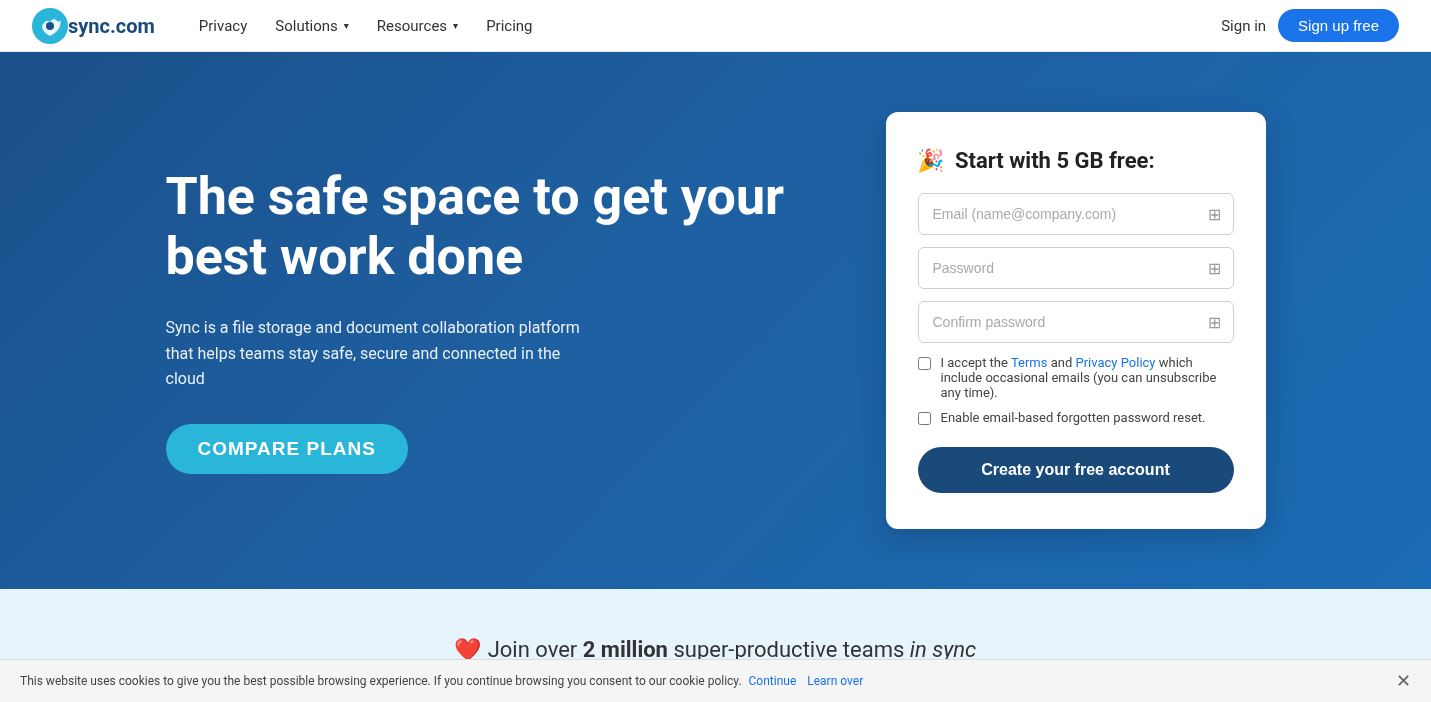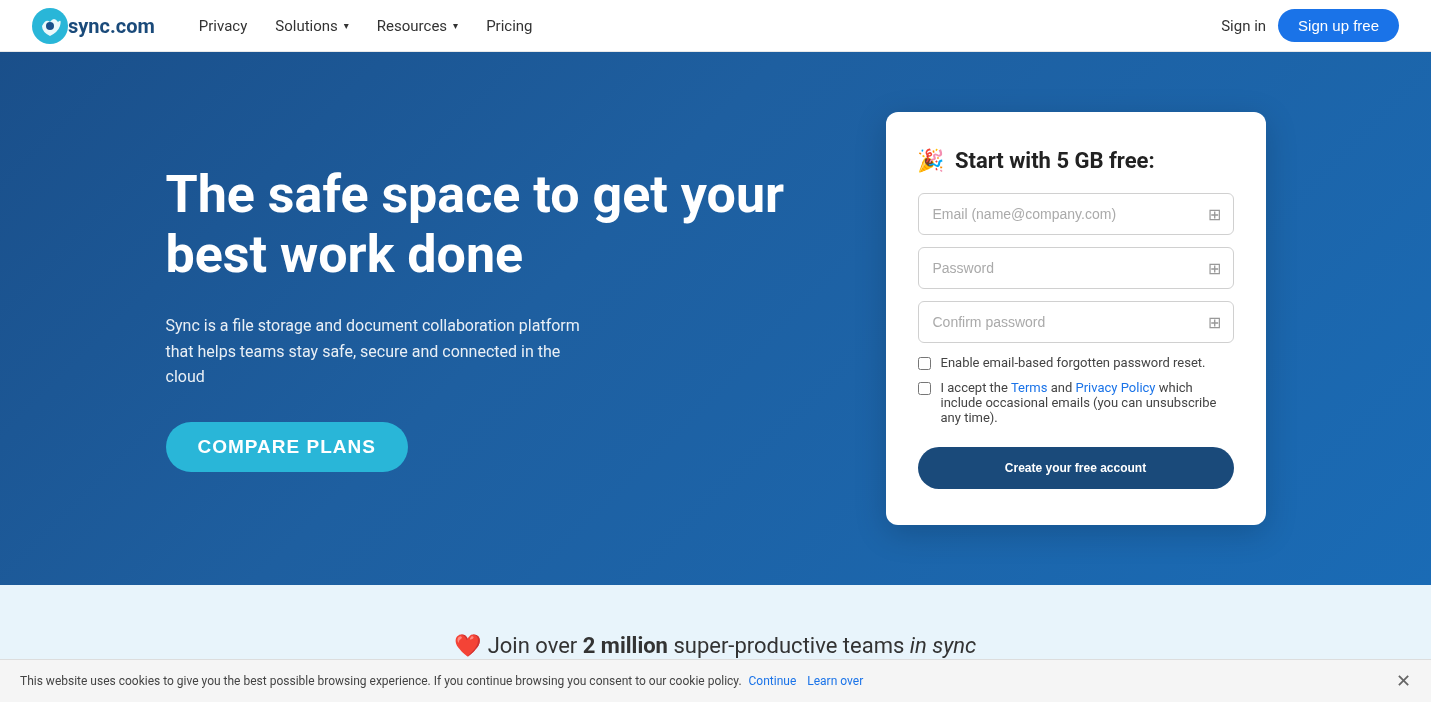--- a/index.html
+++ b/index.html
@@ -56,21 +56,21 @@
     .form-input::placeholder { color: #aaa; }
     .input-icon {
       position: absolute; right: 12px; top: 50%; transform: translateY(-50%);
       color: #999; font-size: 16px; pointer-events: none;
     }
     .checkbox-row { display: flex; align-items: flex-start; gap: 10px; margin-bottom: 10px; font-size: 13px; color: #444; }
     .checkbox-row input[type=checkbox] { margin-top: 2px; flex-shrink: 0; }
     .link-blue { color: #1a73e8; text-decoration: none; }
     .create-btn {
       width: 100%; background: #1a4a7a; color: #fff; border: none; border-radius: 28px;
-      padding: 14px; font-size: 12px; font-weight: 600; cursor: pointer; margin-top: 12px;
+      padding: 14px; font-size: 16px; font-weight: 600; cursor: pointer; margin-top: 12px;
     }
 
     
     .trusted-section {
       background: #e8f4fb; padding: 48px 40px 32px;
       display: flex; flex-direction: column; align-items: center; text-align: center;
     }
     .trusted-join { font-size: 22px; color: #333; margin-bottom: 8px; }
     .trusted-join strong { font-weight: 700; }
     .trusted-join em { }
@@ -145,28 +145,28 @@
         <span class="input-icon">⊞</span>
       </div>
 
       <div class="form-group">
         <input class="form-input" type="password" placeholder="Confirm password" style="">
         <span class="input-icon">⊞</span>
       </div>
 
       <div class="checkbox-row">
         <input type="checkbox" style="">
-        <span>Enable email-based forgotten password reset.</span>
+        <span>
+          <span>I accept the </span><a class="link-blue" href="#">Terms</a><span> and </span><a class="link-blue" href="#">Privacy Policy</a><span> which include occasional emails (you can unsubscribe any time).</span>
+        </span>
       </div>
 
       <div class="checkbox-row">
         <input type="checkbox" style="">
-        <span>
-          <span>I accept the </span><a class="link-blue" href="#">Terms</a><span> and </span><a class="link-blue" href="#">Privacy Policy</a><span> which include occasional emails (you can unsubscribe any time).</span>
-        </span>
+        <span>Enable email-based forgotten password reset.</span>
       </div>
 
       <button class="create-btn">Create your free account</button>
     </div>
   </div>
 </section>
 
 <section class="trusted-section">
   <p class="trusted-join">
     ❤️

